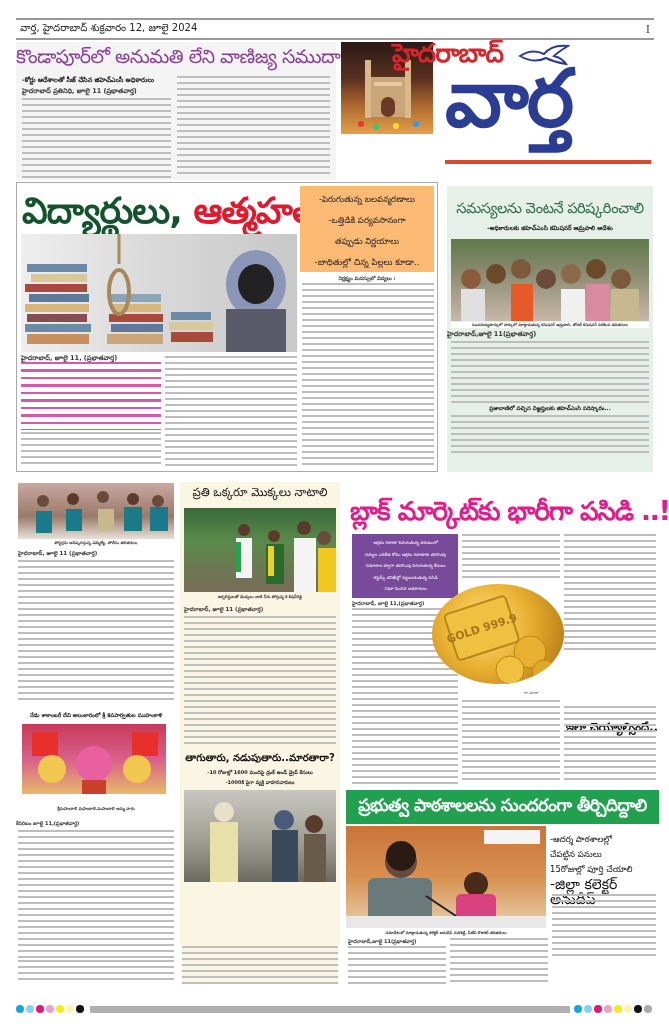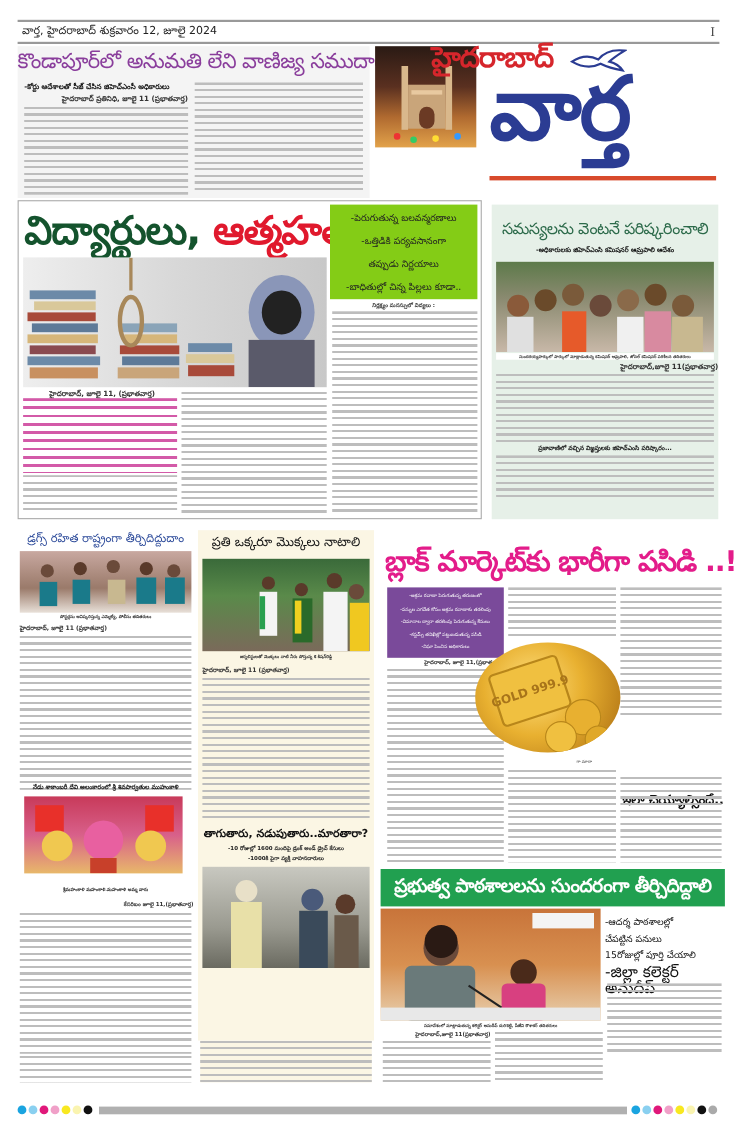--- a/index.html
+++ b/index.html
@@ -3,21 +3,21 @@
 <meta charset="utf-8">
 <style>
 *{box-sizing:border-box;margin:0;padding:0}
 body{width:669px;height:1024px;background:#fff;font-family:"DejaVu Sans",sans-serif;position:relative;overflow:hidden;color:#222}
 .abs{position:absolute}
 .header-bar{left:16px;top:18px;width:638px;height:22px;border-top:2px solid #999;border-bottom:2px solid #999;display:flex;align-items:center;justify-content:space-between;padding:0 4px}
 .header-date{font-size:10px;color:#222}
 .header-page{font-size:11px;color:#444;font-family:"DejaVu Serif",serif}
 .lines{background:repeating-linear-gradient(to bottom,#bdbdbd 0,#bdbdbd 2px,transparent 2px,transparent 6px)}
 .lines-pink{background:repeating-linear-gradient(to bottom,#d35aa8 0,#d35aa8 2.5px,transparent 2.5px,transparent 7.5px)}
-.dateline{font-size:6.5px;font-weight:bold;color:#333;text-align:right}
+.dateline{font-size:6.5px;font-weight:bold;color:#333;text-align:left}
 .photo{overflow:hidden}
 .caption{font-size:5px;color:#333;text-align:center;font-weight:bold}
 .box{border:1px solid #aaa}
 .color-dot{display:inline-block;width:8px;height:8px;border-radius:50%;margin-right:2px}
 </style>
 </head>
 <body>
 
 <div class="abs header-bar">
   <span class="header-date">వార్త, హైదరాబాద్ శుక్రవారం 12, జూలై 2024</span>
@@ -56,21 +56,21 @@
     </svg>
 </div>
 <div class="abs" style="left:445px;top:56px;font-size:80px;font-weight:bold;color:#2b3c93;line-height:86px;letter-spacing:-2px">వార్త</div>
 <div class="abs" style="left:445px;top:160px;width:206px;height:4px;background:#d84a2c"></div>
 
 <div class="abs box" style="left:16px;top:182px;width:422px;height:290px"></div>
 <div class="abs" style="left:22px;top:190px;font-size:36px;font-weight:bold;white-space:nowrap;letter-spacing:-1px">
   <span style="color:#14532d">విద్యార్థులు,</span>
   <span style="color:#e0192d">ఆత్మహత్యలు</span>
 </div>
-<div class="abs" style="left:300px;top:186px;width:134px;height:86px;background:#84cc16;padding:3px 2px;text-align:center">
+<div class="abs" style="left:300px;top:186px;width:134px;height:86px;background:#fdba74;padding:3px 2px;text-align:center">
   <div style="font-size:8.5px;color:#222;line-height:21px">-పెరుగుతున్న బలవన్మరణాలు</div>
   <div style="font-size:8.5px;color:#222;line-height:21px">-ఒత్తిడికి పర్యవసానంగా</div>
   <div style="font-size:8.5px;color:#222;line-height:21px">తప్పుడు నిర్ణయాలు</div>
   <div style="font-size:8.5px;color:#222;line-height:21px">-బాధితుల్లో చిన్న పిల్లలు కూడా..</div>
 </div>
 <div class="abs photo" style="left:21px;top:234px;width:276px;height:118px;background:linear-gradient(90deg,#eee 0%,#d8d8d8 50%,#c8c8c8 100%)">
   <svg width="276" height="118">
     <g>
       <rect x="6" y="30" width="60" height="8" fill="#6c8aa8"></rect>
         <rect x="10" y="40" width="56" height="8" fill="#d9c89a"></rect>
@@ -125,21 +125,20 @@
     </svg>
   </div>
   <div class="caption" style="font-size:3.8px;white-space:nowrap;overflow:hidden;margin:1px 4px;background:#fff;color:#333">సుందరయ్యపార్కులో పార్కులో మాట్లాడుతున్న కమిషనర్ ఆమ్రపాలి, జోనల్ కమిషనర్ పరిశీలన తదితరులు</div>
   <div class="dateline" style="margin-top:2px">హైదరాబాద్,జూలై 11(ప్రభాతవార్త)</div>
   <div class="lines" style="margin:2px 4px 0;height:62px"></div>
   <div style="font-size:5.5px;font-weight:bold;color:#111;text-align:center;white-space:nowrap;margin-top:2px">ప్రజావాణిలో వచ్చిన విజ్ఞప్తులకు జిహెచ్ఎంసి పరిష్కారం...</div>
   <div class="lines" style="margin:2px 4px 0;height:42px"></div>
 </div>
 
 <div class="abs" style="left:16px;top:480px;width:160px;height:240px">
-  <div style="font-size:10.5px;color:#2c4a9a;text-align:center;white-space:nowrap;padding-top:4px">డ్రగ్స్ రహిత రాష్ట్రంగా తీర్చిదిద్దుదాం</div>
   <div class="photo" style="margin:3px 2px 0;height:56px;background:linear-gradient(180deg,#c8a8a0 0%,#9a7a6a 60%,#e8e0d8 100%)">
     <svg width="156" height="56">
       <circle cx="25" cy="18" r="6" fill="#6a4a3a"></circle>
         <circle cx="55" cy="16" r="6" fill="#5a3a2a"></circle>
         <circle cx="85" cy="14" r="6" fill="#6a4a3a"></circle>
         <circle cx="115" cy="16" r="6" fill="#5a3a2a"></circle>
         <circle cx="140" cy="18" r="6" fill="#6a4a3a"></circle>
       <rect x="18" y="28" width="16" height="22" fill="#1a7a8a"></rect>
         <rect x="48" y="26" width="16" height="22" fill="#1a7a8a"></rect>
         <rect x="80" y="26" width="16" height="22" fill="#c8b890"></rect>

